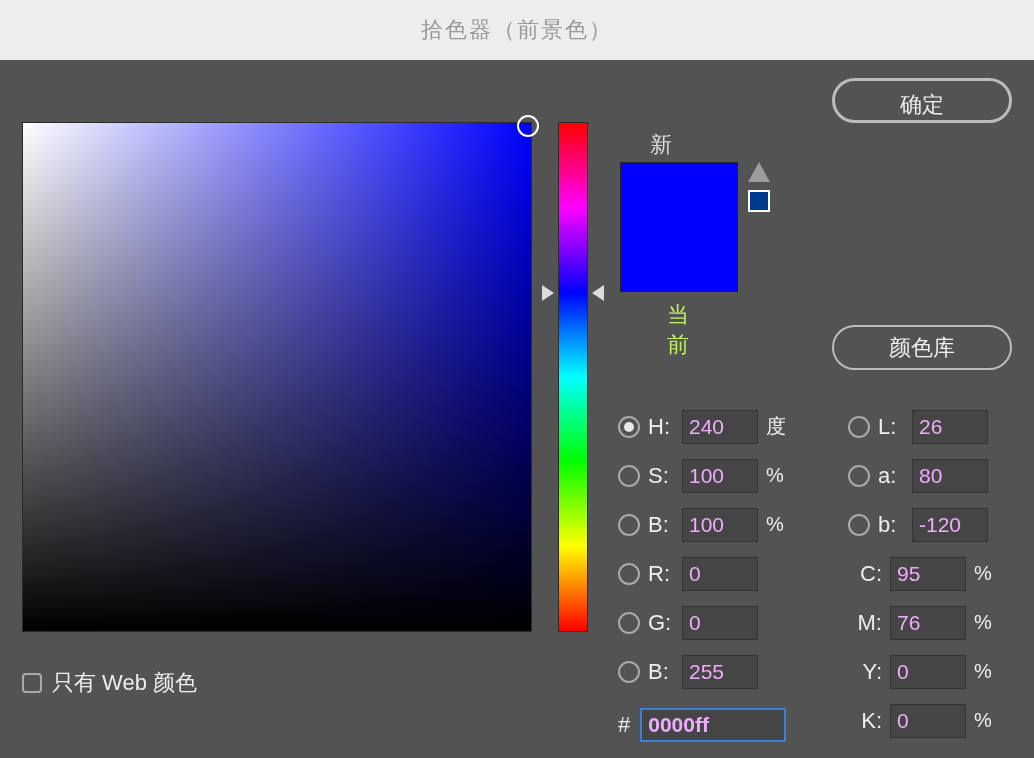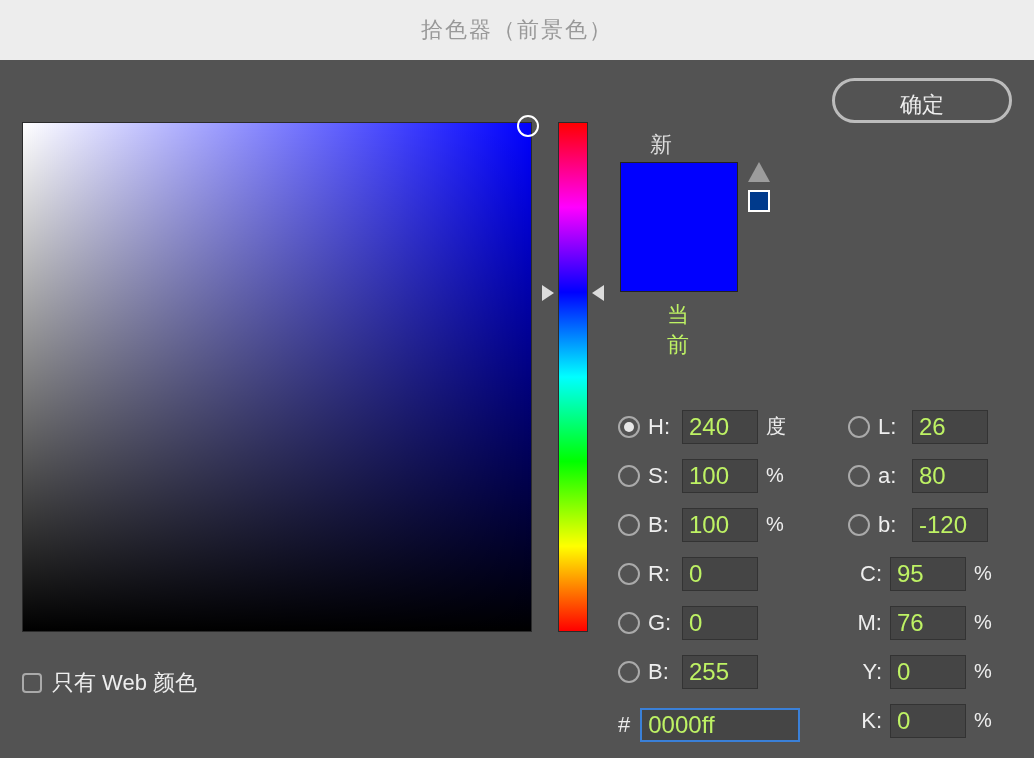--- a/index.html
+++ b/index.html
@@ -181,25 +181,25 @@
       width: 34px;
       text-align: right;
       font-size: 22px;
       color: #eee;
       margin-right: 8px;
     }
     .inp {
       width: 76px; height: 34px;
       background: #454545;
       border: 1px solid #333;
-      color: #bef264;
-      font-size: 24px;
+      color: #f0abfc;
+      font-size: 21px;
       padding: 0 6px;
     }
-    .inp.hex { width: 160px; border: 2px solid #3a80d8; }
+    .inp.hex { width: 146px; border: 2px solid #3a80d8; font-weight: bold; }
     .unit {
       width: 30px;
       margin-left: 8px;
       font-size: 20px;
       color: #eee;
     }
     .col2 {
       position: absolute;
       left: 848px;
       top: 342px;
@@ -238,20 +238,23 @@
     <div class="swatch-label-new">新的</div>
     <div class="swatch"></div>
     <div class="swatch-label-cur">当前</div>
   </div>
   <div class="gamut-warn"></div>
   <div class="gamut-swatch"></div>
 
   <div class="btn ok">
       <span>确定</span>
     </div>
+  <div class="btn lib">
+      <span>颜色库</span>
+    </div>
 
   <div class="web-only">
     <div class="chk"></div>
     <span>只有 Web 颜色</span>
   </div>
 
   <div class="form-area">
     <div class="row">
       <div class="radio on"></div>
       <span class="lbl">H:</span>

